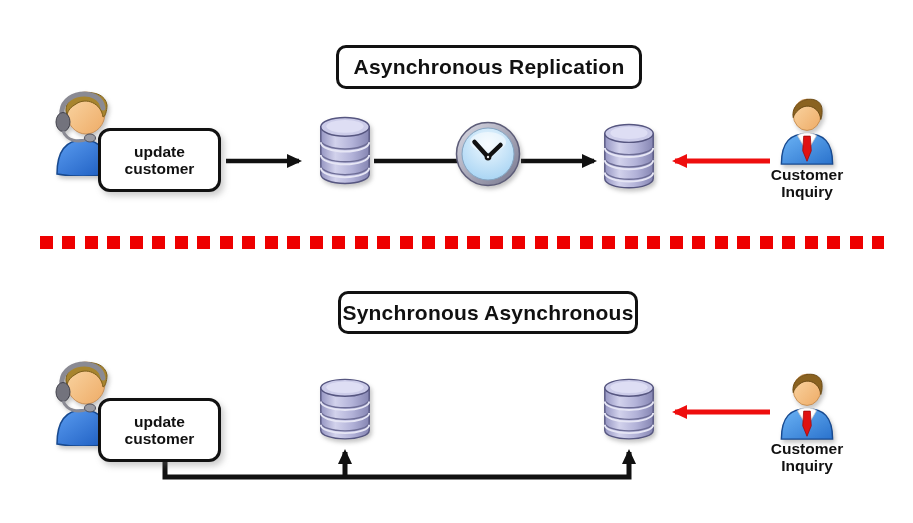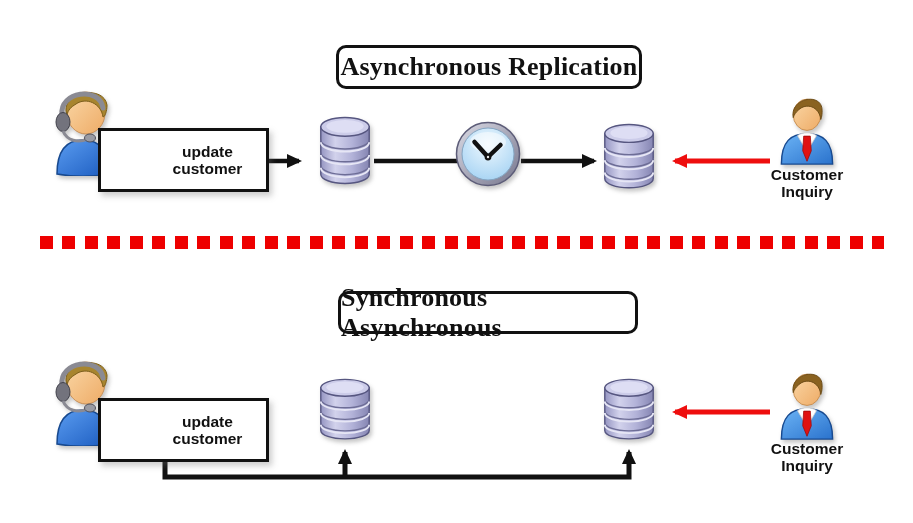--- a/index.html
+++ b/index.html
@@ -4,29 +4,28 @@
 <style>
   html,body{margin:0;padding:0;background:#fff;}
   #canvas{
     position:relative;width:913px;height:523px;background:#ffffff;
     font-family:"Liberation Sans",sans-serif;overflow:hidden;
   }
   .abs{position:absolute;}
   .title-box{
     display:flex;align-items:center;justify-content:center;
     border:3.5px solid #111;border-radius:10px;background:#fff;
-    font-weight:bold;font-size:26px;color:#111;letter-spacing:.2px;font-family:Liberation Serif, serif;
+    font-weight:bold;font-size:21px;color:#111;letter-spacing:.2px;
   }
   .update-box{
     display:flex;flex-direction:column;align-items:center;justify-content:center;
-    border:3.5px solid #111;border-radius:0;background:#fff;
+    border:3.5px solid #111;border-radius:12px;background:#fff;
     font-weight:bold;font-size:15.5px;line-height:17px;color:#111;
     box-shadow:3px 4px 6px rgba(110,110,110,.35);
     z-index:3;
-    padding-left:48px;
   }
   .inquiry-label{
     width:140px;text-align:center;font-weight:bold;font-size:15.5px;
     line-height:16.5px;color:#111;z-index:3;
   }
   .icon-svg{overflow:visible;filter:drop-shadow(2px 3px 2px rgba(90,90,90,.35));z-index:2;}
   #connectors{position:absolute;left:0;top:0;z-index:1;pointer-events:none;}
   .divider{
     background:repeating-linear-gradient(90deg,#ee0000 0,#ee0000 13px,transparent 13px,transparent 22.5px);
     z-index:2;

